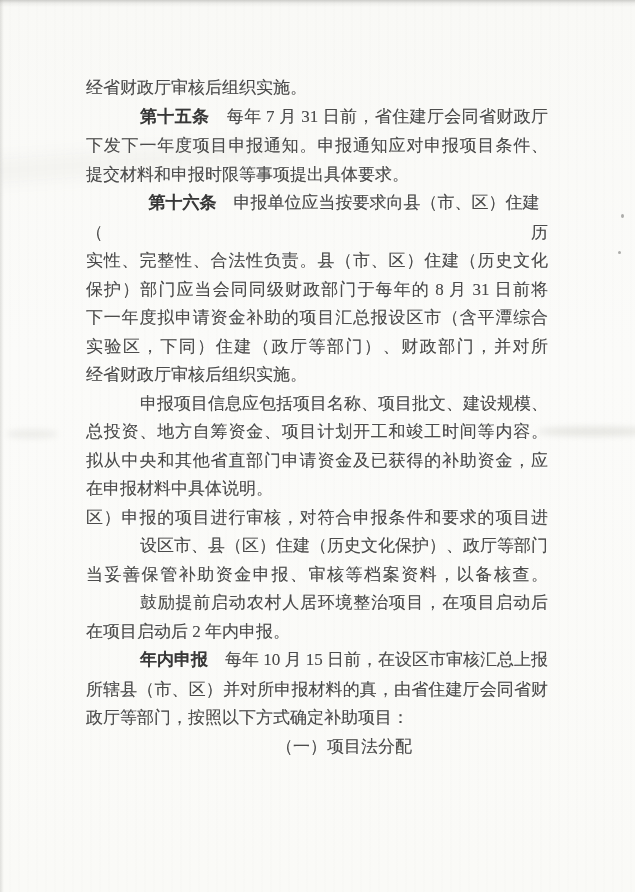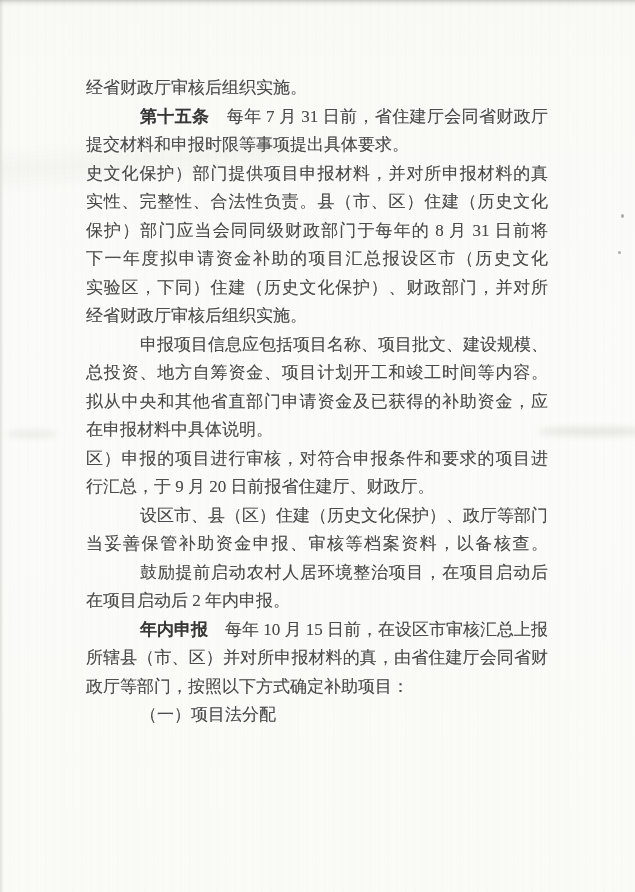--- a/index.html
+++ b/index.html
@@ -82,55 +82,56 @@
   }
   .line {
     text-align: left;
   }
   .line.full {
     text-align: justify;
     text-align-last: justify;
   }
   .line.indent {
     text-indent: 54px;
+    text-align: center;
   }
   .art {
-    font-family: Liberation Sans, sans-serif;
+    font-family: Liberation Mono, monospace;
     font-weight: 700;
     color: #373737;
   }
 </style>
 </head>
 <body>
 
 <div class="page">
   <div class="scan-top-band"></div>
   <div class="scan-left-edge"></div>
   <div class="streak-upper-left"></div>
   <div class="smudge-left"></div>
   <div class="smudge-right"></div>
   <div class="speck s1"></div>
   <div class="speck s2"></div>
 
   <div class="doc-body">
       <div class="line"><span>经省财政厅审核后组织实施。</span></div>
       <div class="line indent full"><span class="art">第十五条</span><span>　每年 7 月 31 日前，省住建厅会同省财政厅</span></div>
+      <div class="line full"><span>下发下一年度项目申报通知。申报通知应对申报项目条件、</span></div>
       <div class="line"><span>提交材料和申报时限等事项提出具体要求。</span></div>
-      <div class="line full"><span>史文化保护）部门提供项目申报材料，并对所申报材料的真</span></div>
+      <div class="line indent full"><span class="art">第十六条</span><span>　申报单位应当按要求向县（市、区）住建（历</span></div>
       <div class="line full"><span>实性、完整性、合法性负责。县（市、区）住建（历史文化</span></div>
       <div class="line full"><span>保护）部门应当会同同级财政部门于每年的 8 月 31 日前将</span></div>
-      <div class="line full"><span>下一年度拟申请资金补助的项目汇总报设区市（历史文化</span></div>
-      <div class="line full"><span>实验区，下同）住建（历史文化保护）、财政部门，并对所</span></div>
+      <div class="line full"><span>下一年度拟申请资金补助的项目汇总报设区市（含平潭综合</span></div>
+      <div class="line full"><span>实验区，下同）住建（政厅等部门）、财政部门，并对所</span></div>
       <div class="line"><span>经省财政厅审核后组织实施。</span></div>
       <div class="line indent full"><span>申报项目信息应包括项目名称、项目批文、建设规模、</span></div>
       <div class="line full"><span>总投资、地方自筹资金、项目计划开工和竣工时间等内容。</span></div>
       <div class="line full"><span>拟从中央和其他省直部门申请资金及已获得的补助资金，应</span></div>
       <div class="line"><span>在申报材料中具体说明。</span></div>
       <div class="line full"><span>区）申报的项目进行审核，对符合申报条件和要求的项目进</span></div>
-      <div class="line"><span>行汇总，于 9 月 20 日前报省住建厅、财政厅。</span></div>
       <div class="line indent full"><span>设区市、县（区）住建（历史文化保护）、政厅等部门</span></div>
       <div class="line full"><span>当妥善保管补助资金申报、审核等档案资料，以备核查。</span></div>
       <div class="line indent full"><span>鼓励提前启动农村人居环境整治项目，在项目启动后</span></div>
       <div class="line"><span>在项目启动后 2 年内申报。</span></div>
       <div class="line indent full"><span class="art">年内申报</span><span>　每年 10 月 15 日前，在设区市审核汇总上报</span></div>
       <div class="line full"><span>所辖县（市、区）并对所申报材料的真，由省住建厅会同省财</span></div>
       <div class="line"><span>政厅等部门，按照以下方式确定补助项目：</span></div>
       <div class="line indent"><span>（一）项目法分配</span></div>
     </div>
 </div>

